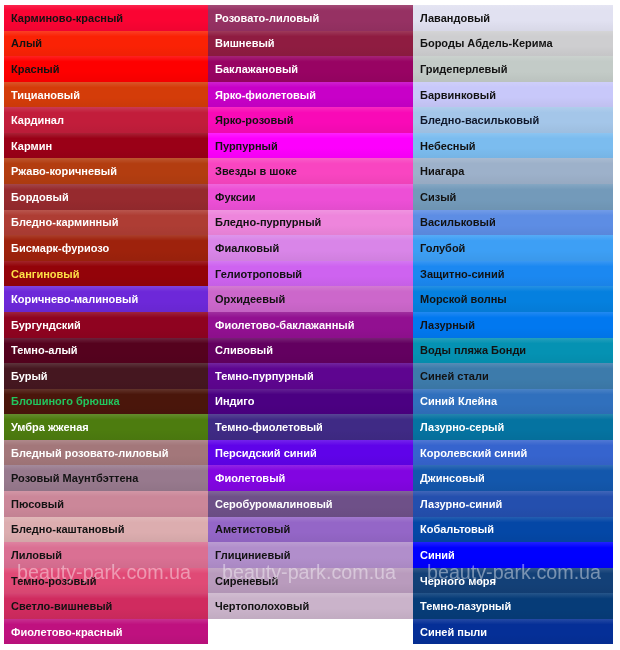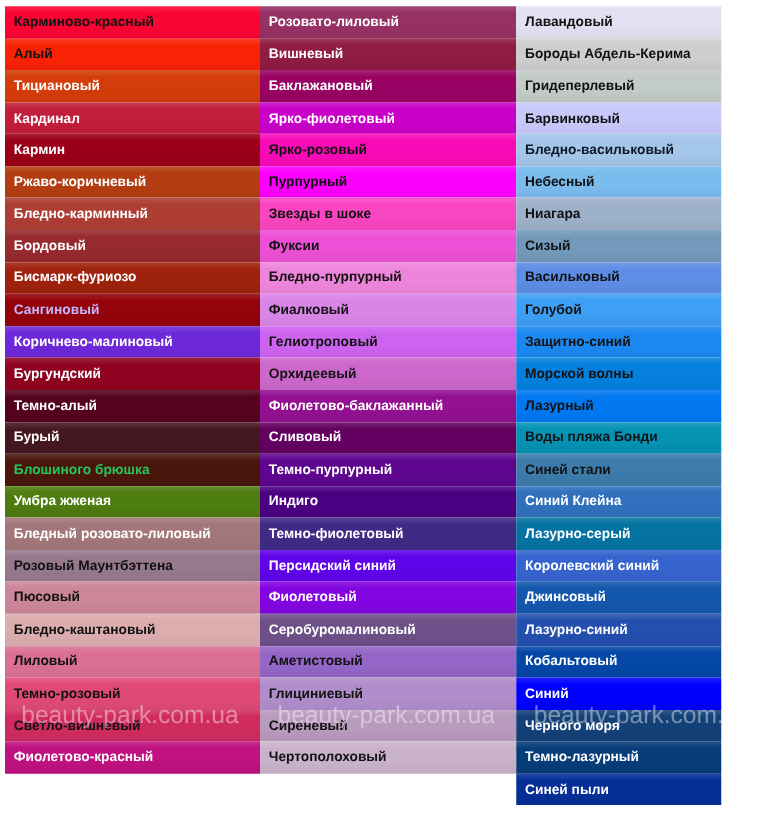--- a/index.html
+++ b/index.html
@@ -3,21 +3,21 @@
 <meta charset="utf-8">
 <style>
   html,body{margin:0;padding:0;background:#ffffff;}
   body{width:620px;height:650px;overflow:hidden;
        font-family:"Liberation Sans",sans-serif;
        -webkit-font-smoothing:antialiased;}
   .chart{position:absolute;left:4px;top:5px;width:613px;height:639.5px;display:flex;}
   .col{display:flex;flex-direction:column;}
   .col1{width:204px;}
   .col2{width:205px;}
-  .col3{width:164px;}
+  .col3{width:200px;}
   .cell{height:25.58px;display:flex;align-items:center;box-sizing:border-box;position:relative;}
   .cell::before{content:"";position:absolute;left:0;top:0;right:0;bottom:0;
      background:linear-gradient(to bottom,
         rgba(255,255,255,0.13) 0%,
         rgba(255,255,255,0.00) 22%,
         rgba(0,0,0,0.00) 60%,
         rgba(0,0,0,0.045) 100%);
      pointer-events:none;}
   .label{position:relative;z-index:1;font-size:11px;font-weight:bold;
           padding-left:7px;white-space:nowrap;letter-spacing:0px;
@@ -32,42 +32,45 @@
 <body>
 
 <div class="chart">
   <div class="col col1">
    <div class="cell" style="background:#FA0433;color:#121212">
         <span class="label">Карминово-красный</span>
       </div>
    <div class="cell" style="background:#FA2205;color:#121212">
         <span class="label">Алый</span>
       </div>
+   <div class="cell" style="background:#FE0000;color:#121212">
+        <span class="label">Красный</span>
+      </div>
    <div class="cell" style="background:#D43C09;color:#FFFFFF">
         <span class="label">Тициановый</span>
       </div>
    <div class="cell" style="background:#C21D3B;color:#FFFFFF">
         <span class="label">Кардинал</span>
       </div>
    <div class="cell" style="background:#9A0017;color:#FFFFFF">
         <span class="label">Кармин</span>
       </div>
    <div class="cell" style="background:#B33D10;color:#FFFFFF">
         <span class="label">Ржаво-коричневый</span>
       </div>
+   <div class="cell" style="background:#962A2E;color:#FFFFFF">
+        <span class="label">Бордовый</span>
+      </div>
    <div class="cell" style="background:#AE3D34;color:#FFFFFF">
         <span class="label">Бледно-карминный</span>
       </div>
-   <div class="cell" style="background:#962A2E;color:#FFFFFF">
-        <span class="label">Бордовый</span>
-      </div>
    <div class="cell" style="background:#9E220C;color:#FFFFFF">
         <span class="label">Бисмарк-фуриозо</span>
       </div>
-   <div class="cell" style="background:#930309;color:#c4b5fd">
+   <div class="cell" style="background:#930309;color:#fde047">
         <span class="label">Сангиновый</span>
       </div>
    <div class="cell" style="background:#6d28d9;color:#FFFFFF">
         <span class="label">Коричнево-малиновый</span>
       </div>
    <div class="cell" style="background:#8F0320;color:#FFFFFF">
         <span class="label">Бургундский</span>
       </div>
    <div class="cell" style="background:#55021E;color:#FFFFFF">
         <span class="label">Темно-алый</span>

